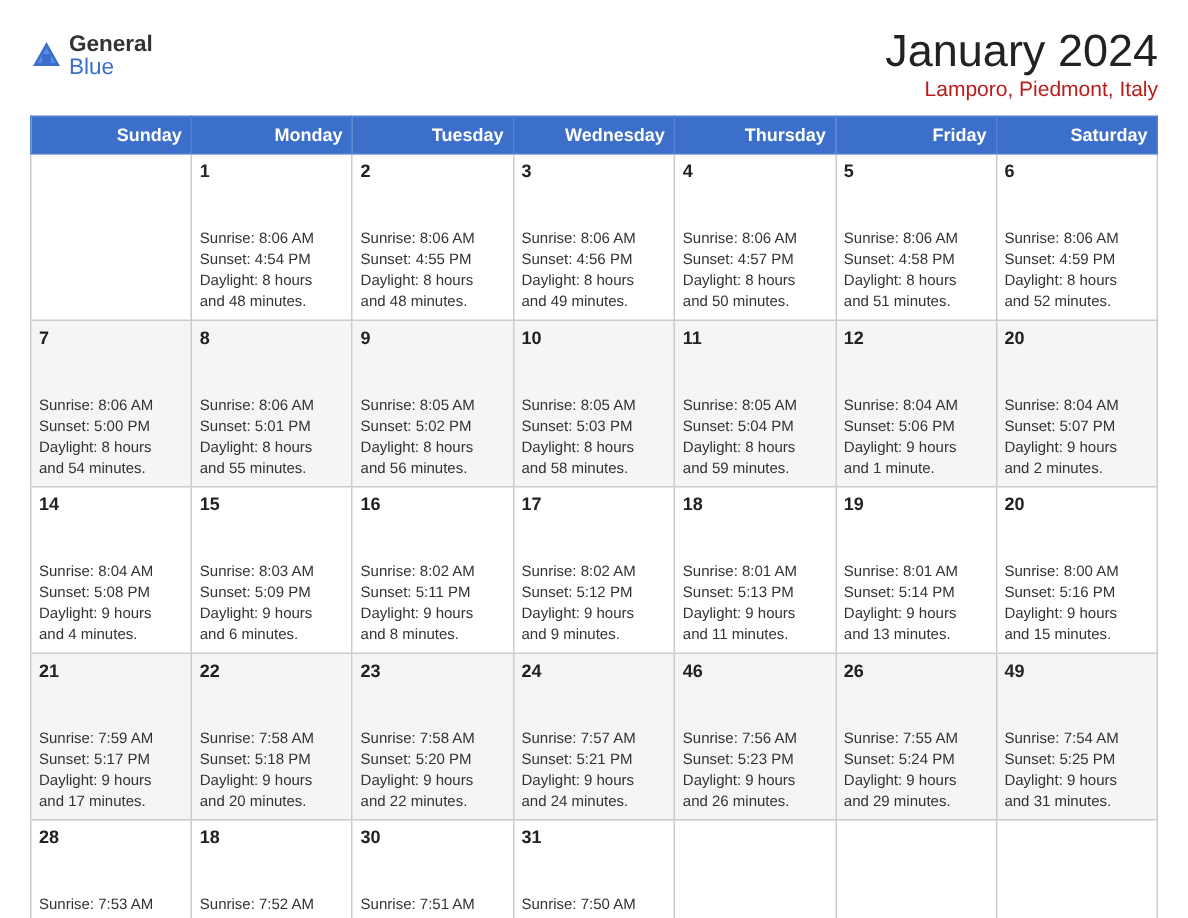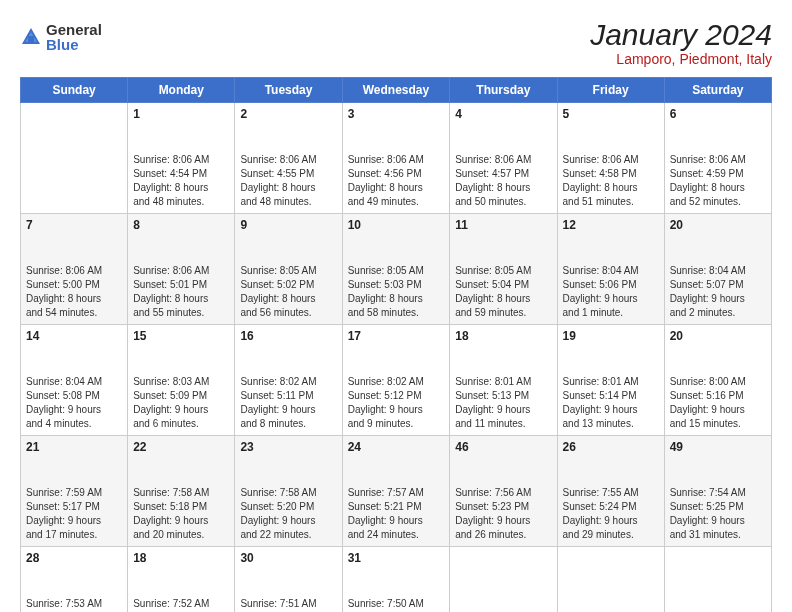--- a/index.html
+++ b/index.html
@@ -33,54 +33,53 @@
       flex-direction: column;
       line-height: 1;
     }
     .logo-general {
       font-size: 15px;
       font-weight: bold;
       color: #333;
     }
     .logo-blue {
       font-size: 15px;
-      font-weight: bold;
+      font-weight: normal;
       color: #3b6fc9;
     }
     .logo-icon {
       width: 22px;
       height: 22px;
       margin-right: 4px;
     }
     .title-block {
       text-align: right;
     }
     .main-title {
       font-size: 30px;
       font-weight: normal;
       color: #222;
       line-height: 1.1;
-      font-style: italic;
     }
     .subtitle {
       font-size: 14px;
       color: #b91c1c;
     }
     .calendar {
       width: 100%;
       border-collapse: collapse;
       flex: 1;
     }
     .calendar thead th {
       background: #3b6fc9;
       color: #fff;
       font-size: 12px;
       font-weight: bold;
       padding: 5px 6px;
-      text-align: center;
+      text-align: right;
       border: 1px solid #5580d0;
     }
     .calendar tbody td {
       vertical-align: top;
       border: 1px solid #ccc;
       padding: 4px 5px;
       width: 108px;
       min-height: 70px;
       font-size: 10px;
       color: #333;

